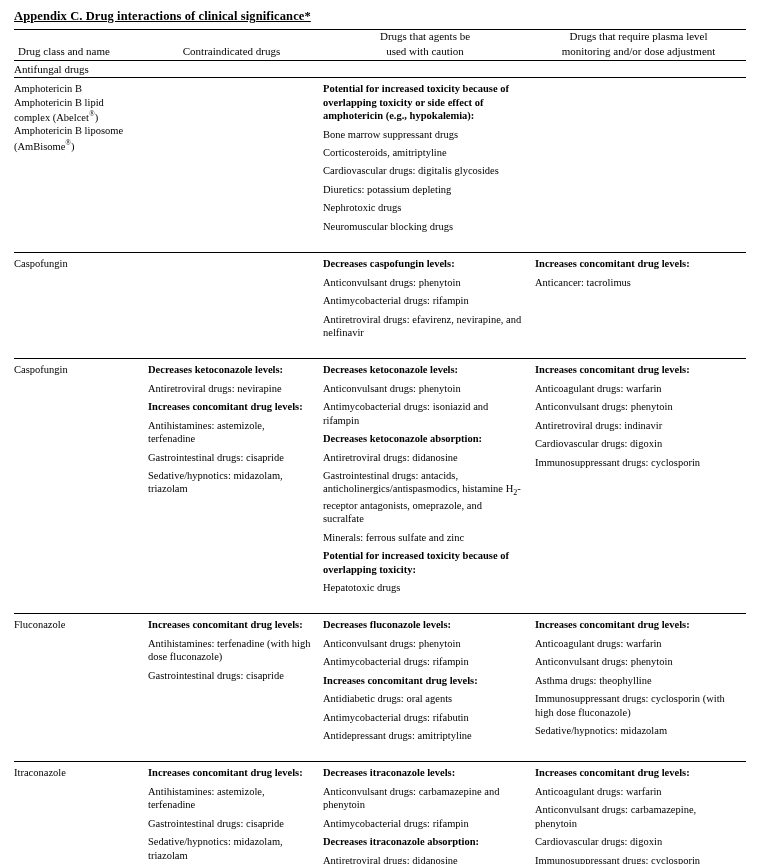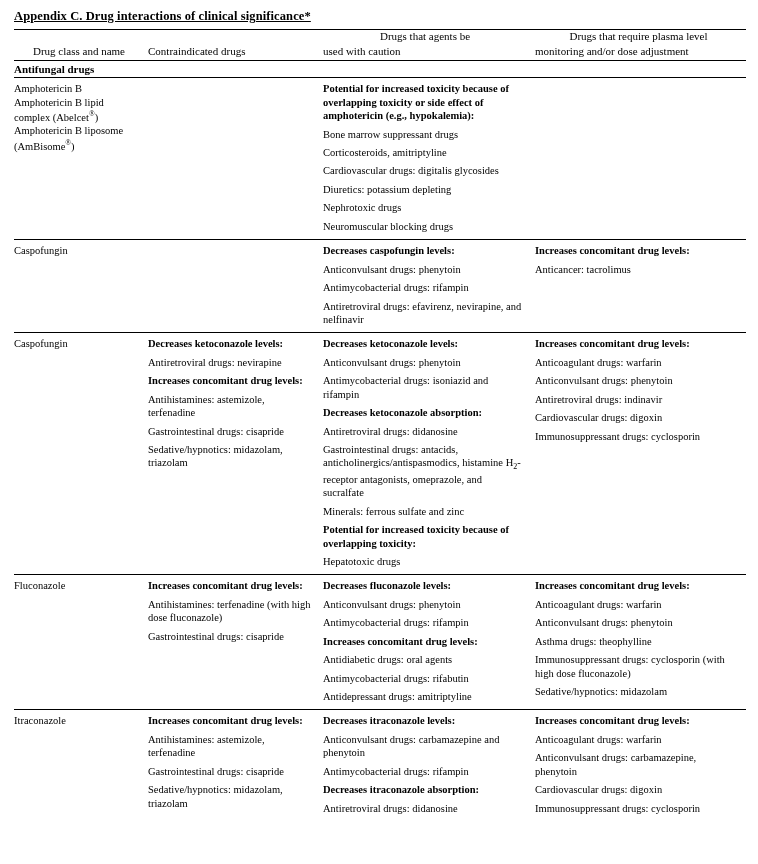--- a/index.html
+++ b/index.html
@@ -55,32 +55,32 @@
     font-size: 0;
     line-height: 0;
   }
   .hdr-bottom td {
     font-size: 11px;
     font-family: "Liberation Serif", serif;
     vertical-align: bottom;
     padding: 1px 4px 3px 4px;
     line-height: 1.15;
   }
-  .hdr-bottom td.lead { text-align: center; }
-  .hdr-bottom td.ctr { }
+  .hdr-bottom td.lead { text-align: left; }
+  .hdr-bottom td.ctr { text-align: center; }
   .section-row td {
     font-size: 11px;
-    font-weight: bold;
+    font-weight: normal;
     padding: 2px 4px 2px 0px;
     border-top: 0.8px solid #000;
     border-bottom: 0.8px solid #000;
   }
   tr.datarow > td {
     vertical-align: top;
-    padding: 4px 6px 6px 0px;
+    padding: 4px 6px 19px 0px;
     font-size: 10.5px;
     line-height: 1.28;
   }
   tr.datarow > td.pad {
     padding-left: 4px;
     padding-right: 8px;
   }
   tr.datarow.topline > td {
     border-top: 0.8px solid #000;
   }

